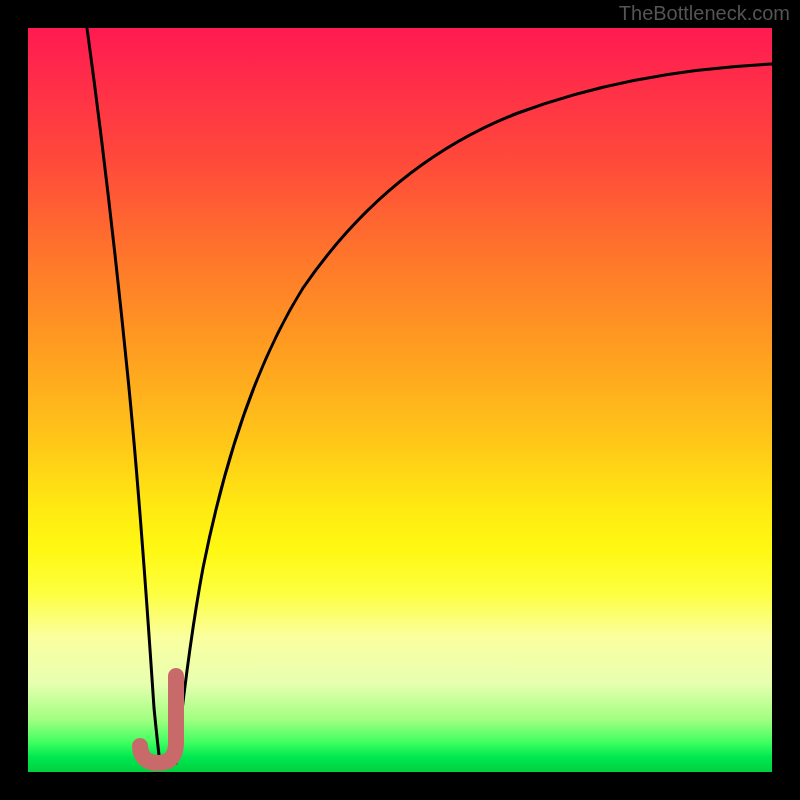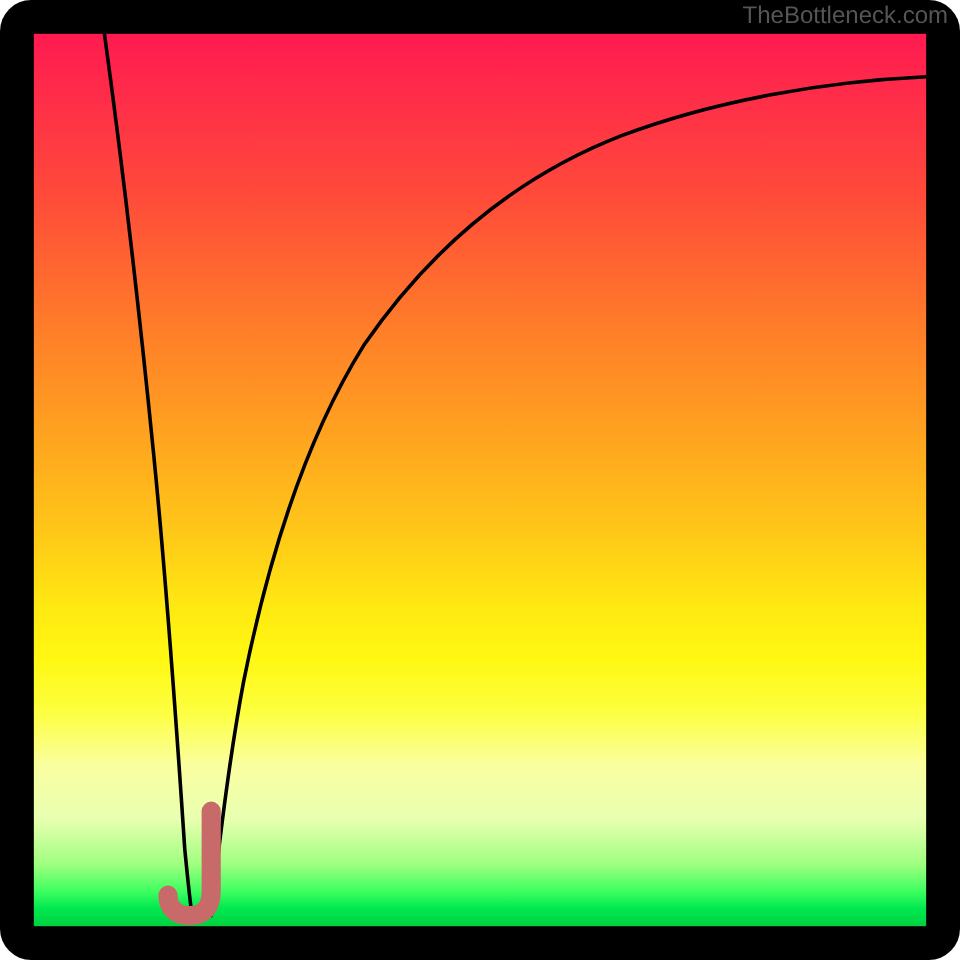--- a/index.html
+++ b/index.html
@@ -8,21 +8,20 @@
     width: 800px;
     height: 800px;
     font-family: Arial, sans-serif;
     overflow: hidden;
   }
   .chart-container {
     position: relative;
     width: 800px;
     height: 800px;
     background: #000;
-    border-radius: 26px;
   }
   .watermark {
     position: absolute;
     top: 2px;
     right: 10px;
     color: #555;
     font-size: 20px;
     font-weight: 500;
     z-index: 10;
   }

